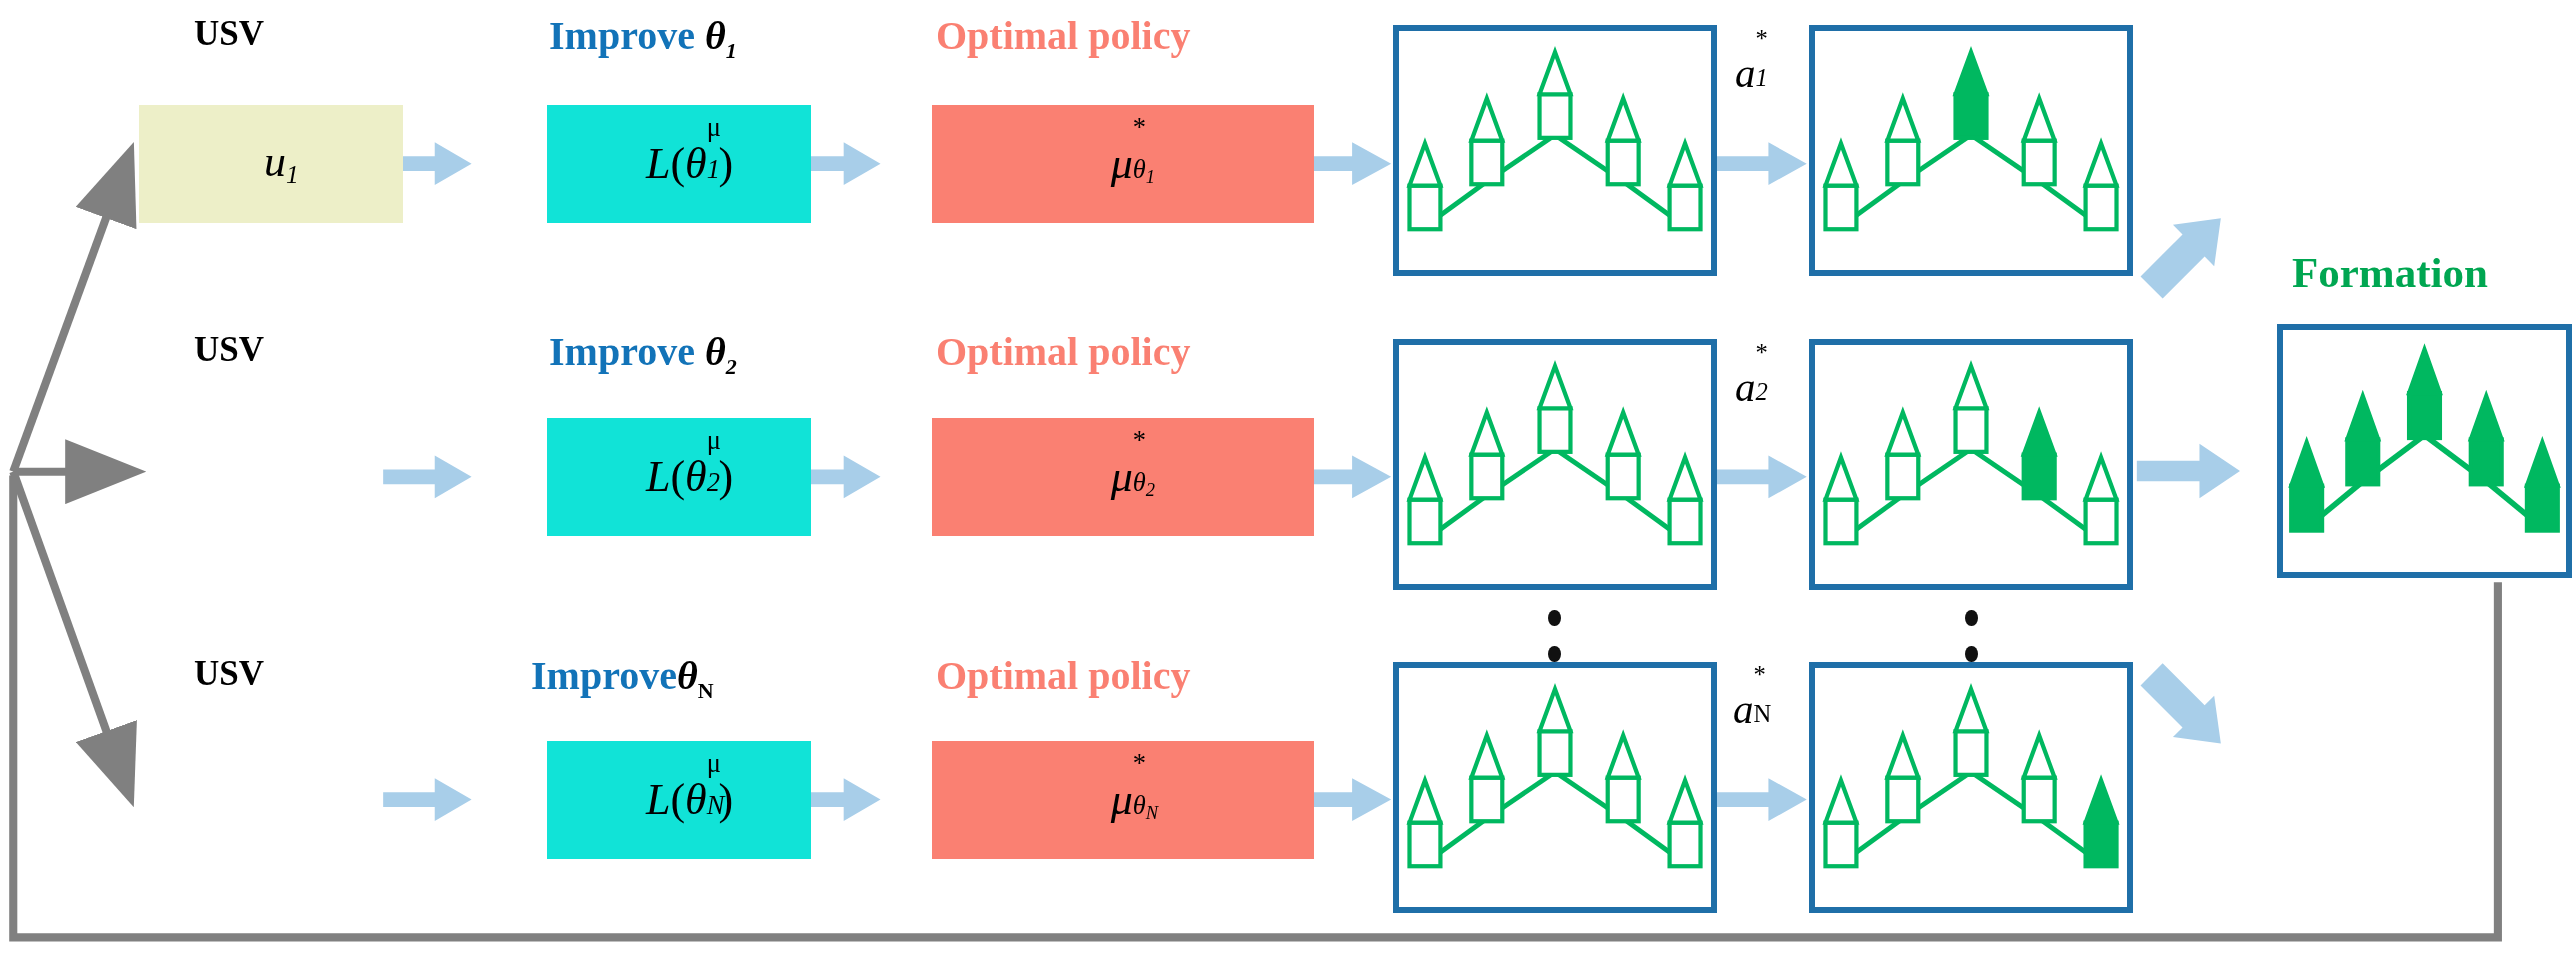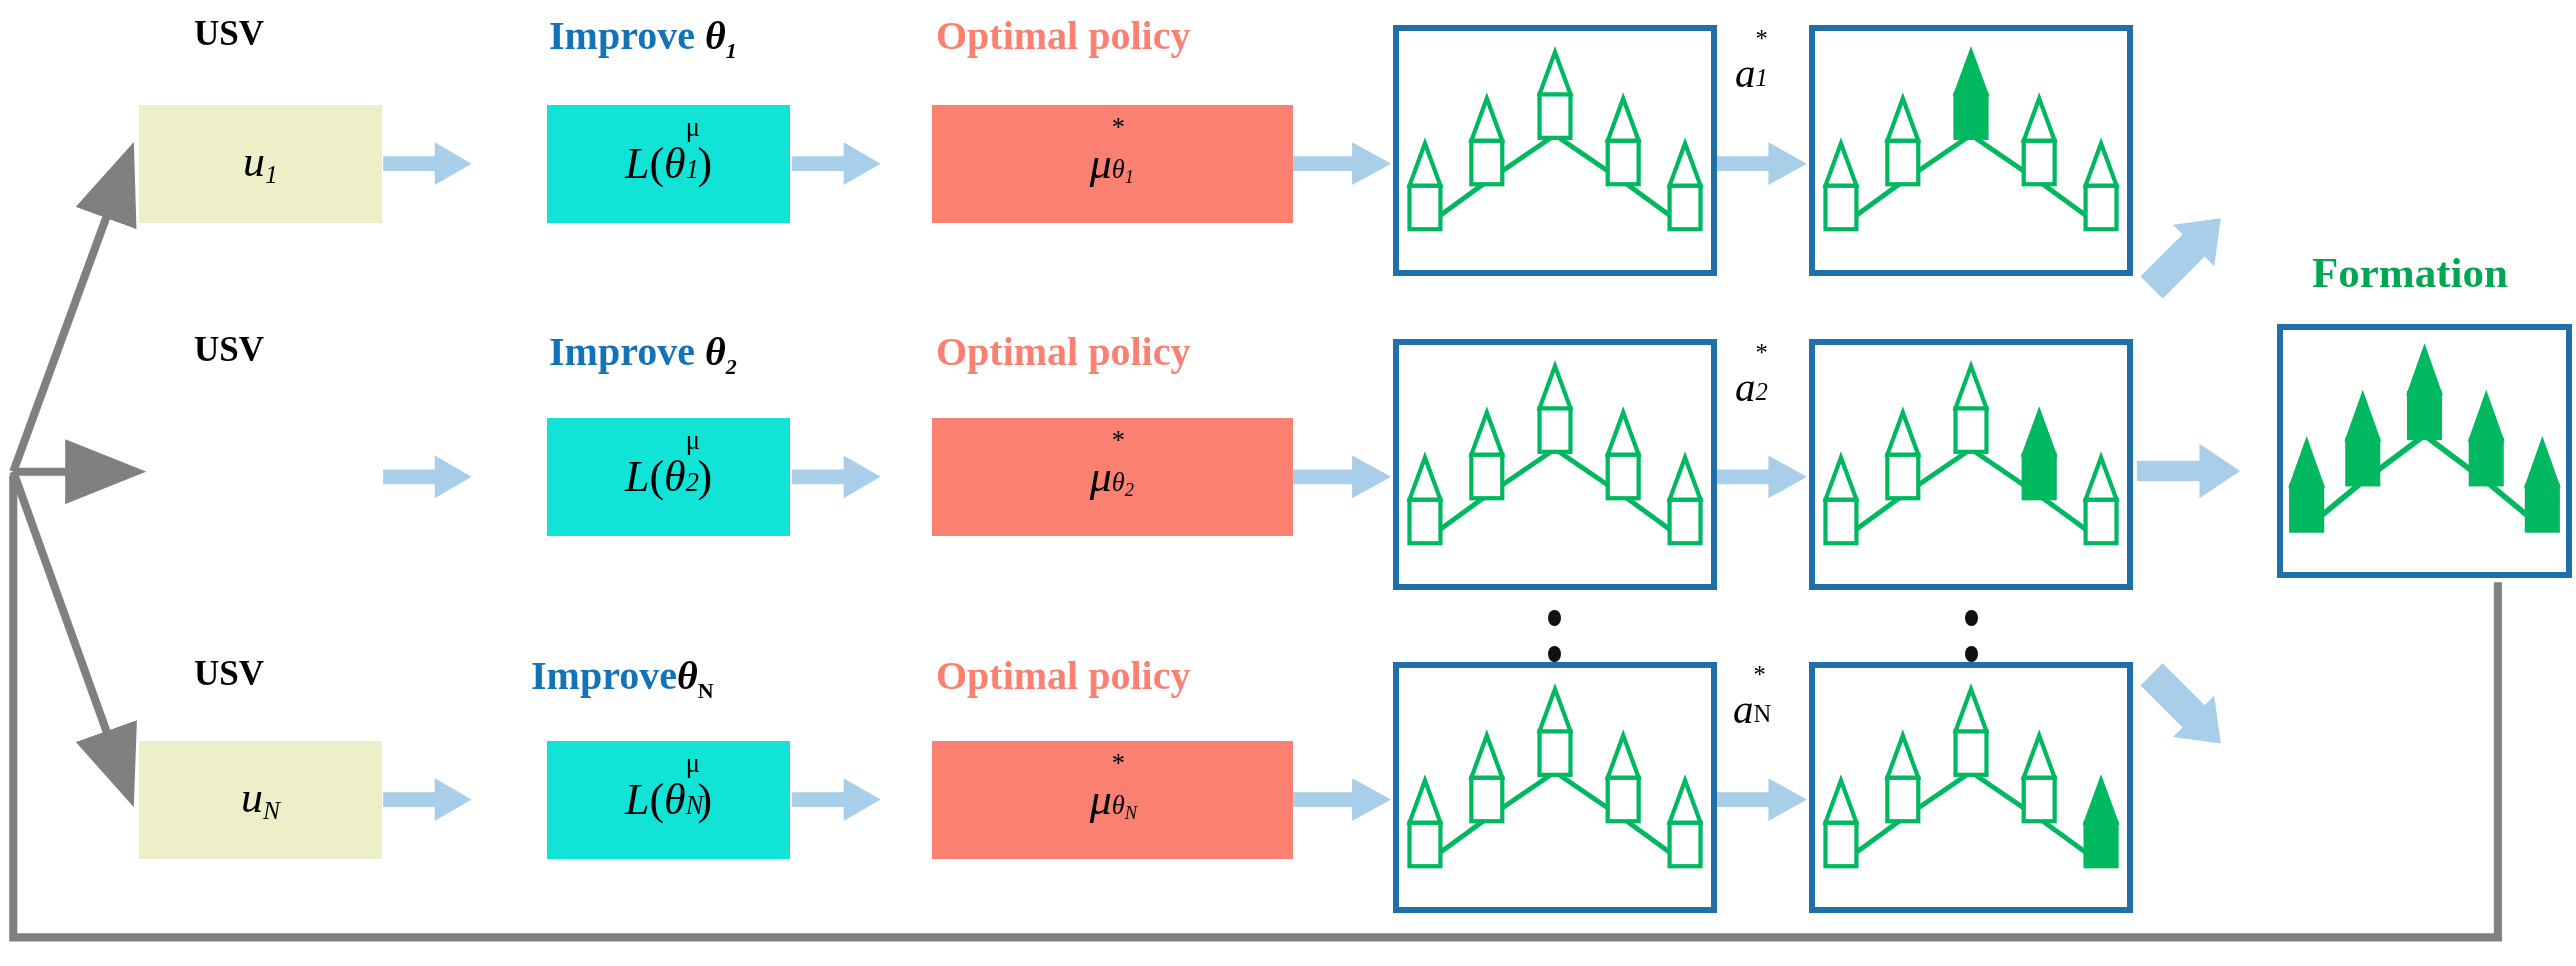--- a/index.html
+++ b/index.html
@@ -5,24 +5,24 @@
   html,body{margin:0;padding:0;background:#ffffff;}
   body{width:2576px;height:967px;position:relative;overflow:hidden;
        font-family:"Liberation Serif",serif;}
   #stage{position:absolute;left:0;top:0;width:2576px;height:967px;}
   svg#canvas{position:absolute;left:0;top:0;width:2576px;height:967px;}
 
   .hdr{position:absolute;white-space:nowrap;font-weight:bold;line-height:1;}
   .hdr-usv{color:#000000;font-size:35px;}
   .hdr-improve{color:#1273B8;font-size:40px;}
   .hdr-policy{color:#FA8072;font-size:40px;}
-  .hdr-formation{color:#00A651;font-size:43px;margin-left:20px;}
+  .hdr-formation{color:#00A651;font-size:43px;}
   .thetaU{font-style:italic;color:#000000;font-weight:bold;font-family:"Liberation Serif",serif;}
 
-  .cell{position:absolute;display:flex;align-items:center;justify-content:center;}
+  .cell{position:absolute;display:flex;align-items:center;justify-content:center;padding-left:21px;}
   .cell-u{background:#EDEFC8;}
   .cell-L{background:#11E3D7;}
   .cell-mu{background:#FA8072;}
 
   .math{font-family:"Liberation Serif",serif;font-style:italic;color:#000;
         font-size:44px;line-height:1;white-space:nowrap;}
   .math sub{font-size:.58em;font-style:italic;vertical-align:-.28em;}
   .math .paren{font-style:normal;}
   .stack{display:inline-block;position:relative;vertical-align:baseline;}
   .stack .sp{position:absolute;left:0;top:-1.05em;font-size:.6em;font-style:normal;}
@@ -312,25 +312,20 @@
   </div>
 
   <div class="hdr hdr-usv" style="left:194px;top:656px;">USV</div>
 
   <div class="hdr hdr-improve" style="left:531px;top:656px;">
     <span>Improve</span><span class="thetaU">θ</span><sub style="font-size:.55em;color:#000;font-style:normal;">N</sub>
   </div>
 
   <div class="hdr hdr-policy" style="left:936px;top:656px;">Optimal policy</div>
 
-  <div class="cell cell-u" style="left:139px;top:741px;width:243px;height:118px;">
-    <span class="math">
-      <span>u</span><sub>N</sub>
-    </span>
-  </div>
 
   <div class="cell cell-L" style="left:547px;top:741px;width:243px;height:118px;">
     <span class="math">
       <span>L</span><span class="paren">(</span><span>θ</span><span class="stack"><span class="sp">μ</span><span class="sb">N</span><span style="visibility:hidden;font-size:.6em;">x</span></span><span class="paren">)</span>
     </span>
   </div>
 
   <div class="cell cell-mu" style="left:932px;top:741px;width:361px;height:118px;">
     <span class="math">
       <span>μ</span><span class="stack"><span class="sp">*</span><span class="sb"><span>θ</span><span style="font-size:.7em;vertical-align:-.25em;">N</span></span><span style="visibility:hidden;font-size:.6em;">xx</span></span>

